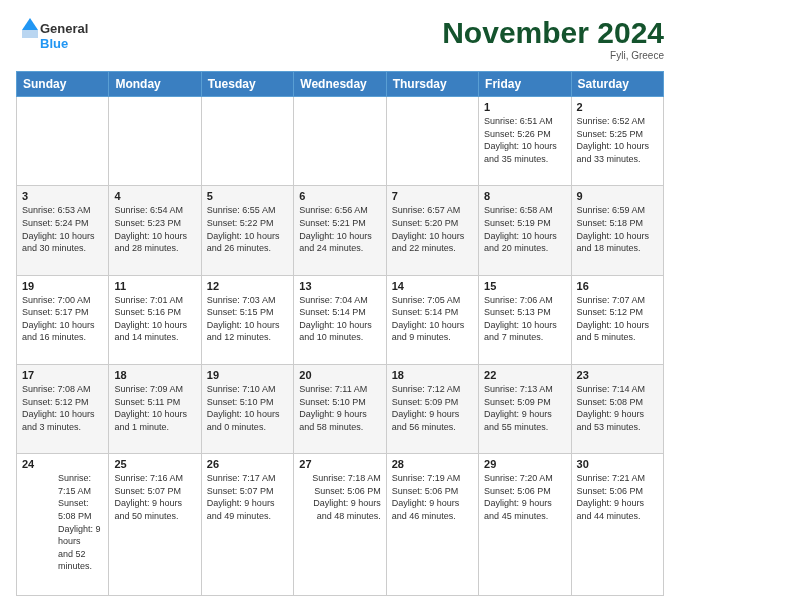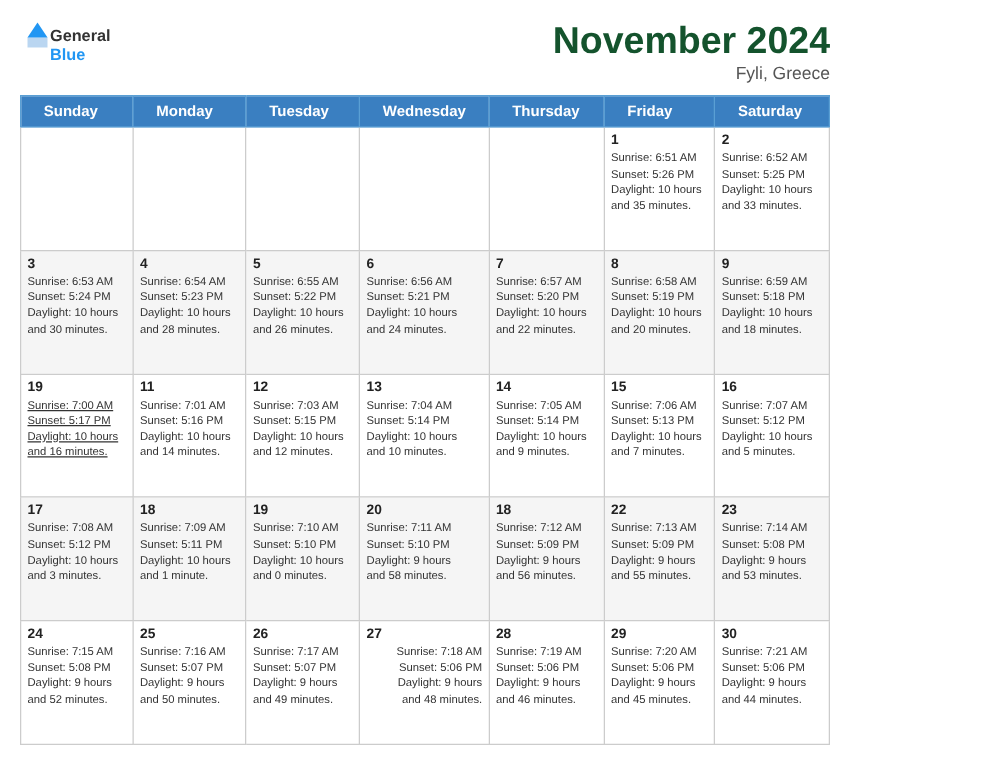--- a/index.html
+++ b/index.html
@@ -29,34 +29,34 @@
     }
     .title-block {
       text-align: right;
     }
     .main-title {
       font-size: 30px;
       font-weight: bold;
       color: #14532d;
     }
     .subtitle {
-      font-size: 14px;
+      font-size: 10px;
       color: #555;
     }
     .calendar {
       width: 100%;
       border-collapse: collapse;
       flex: 1;
     }
     .calendar thead tr th {
       background: #3a7fc1;
       color: #fff;
       font-size: 12px;
       font-weight: bold;
-      padding: 5px 18px;
+      padding: 5px 6px;
       border: 1px solid #5a9fd4;
       text-align: left;
     }
     .calendar tbody tr td {
       border: 1px solid #ccc;
       vertical-align: top;
       padding: 4px 5px;
       font-size: 9.5px;
       color: #222;
       width: calc(100% / 7);
@@ -181,21 +181,21 @@
             <span class="day-num">9</span>
             <div class="day-info" style="white-space: pre-line;">Sunrise: 6:59 AM
 Sunset: 5:18 PM
 Daylight: 10 hours
 and 18 minutes.</div>
           </td>
         </tr>
         <tr>
           <td>
             <span class="day-num">19</span>
-            <div class="day-info" style="white-space: pre-line; text-decoration: underline;">Sunrise: 7:00 AM
+            <div class="day-info" style="white-space: pre-line;">Sunrise: 7:00 AM
 Sunset: 5:17 PM
 Daylight: 10 hours
 and 16 minutes.</div>
           </td>
           <td>
             <span class="day-num">11</span>
             <div class="day-info" style="white-space: pre-line;">Sunrise: 7:01 AM
 Sunset: 5:16 PM
 Daylight: 10 hours
 and 14 minutes.</div>
@@ -283,21 +283,21 @@
             <span class="day-num">23</span>
             <div class="day-info" style="white-space: pre-line;">Sunrise: 7:14 AM
 Sunset: 5:08 PM
 Daylight: 9 hours
 and 53 minutes.</div>
           </td>
         </tr>
         <tr>
           <td>
             <span class="day-num">24</span>
-            <div class="day-info" style="white-space: pre-line;">Sunrise: 7:15 AM
+            <div class="day-info" style="white-space: pre-line; margin-left: 36px;">Sunrise: 7:15 AM
 Sunset: 5:08 PM
 Daylight: 9 hours
 and 52 minutes.</div>
           </td>
           <td>
             <span class="day-num">25</span>
             <div class="day-info" style="white-space: pre-line;">Sunrise: 7:16 AM
 Sunset: 5:07 PM
 Daylight: 9 hours
 and 50 minutes.</div>

